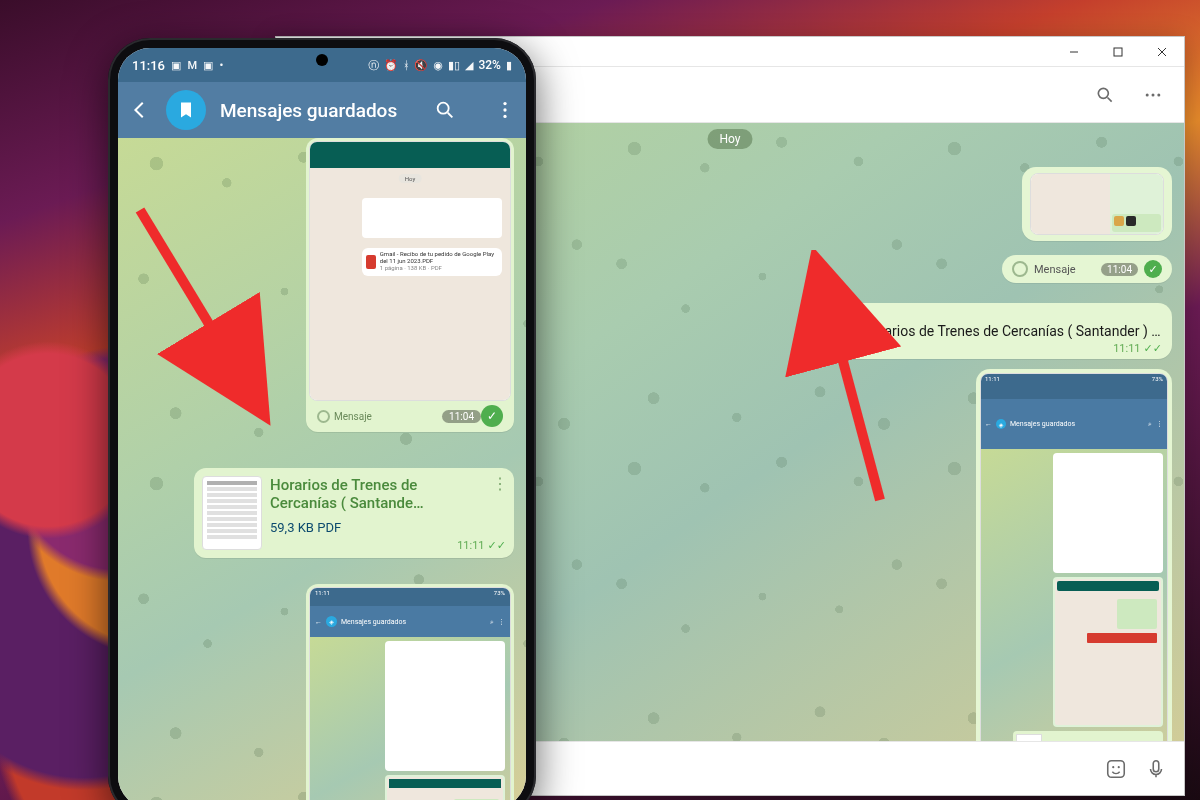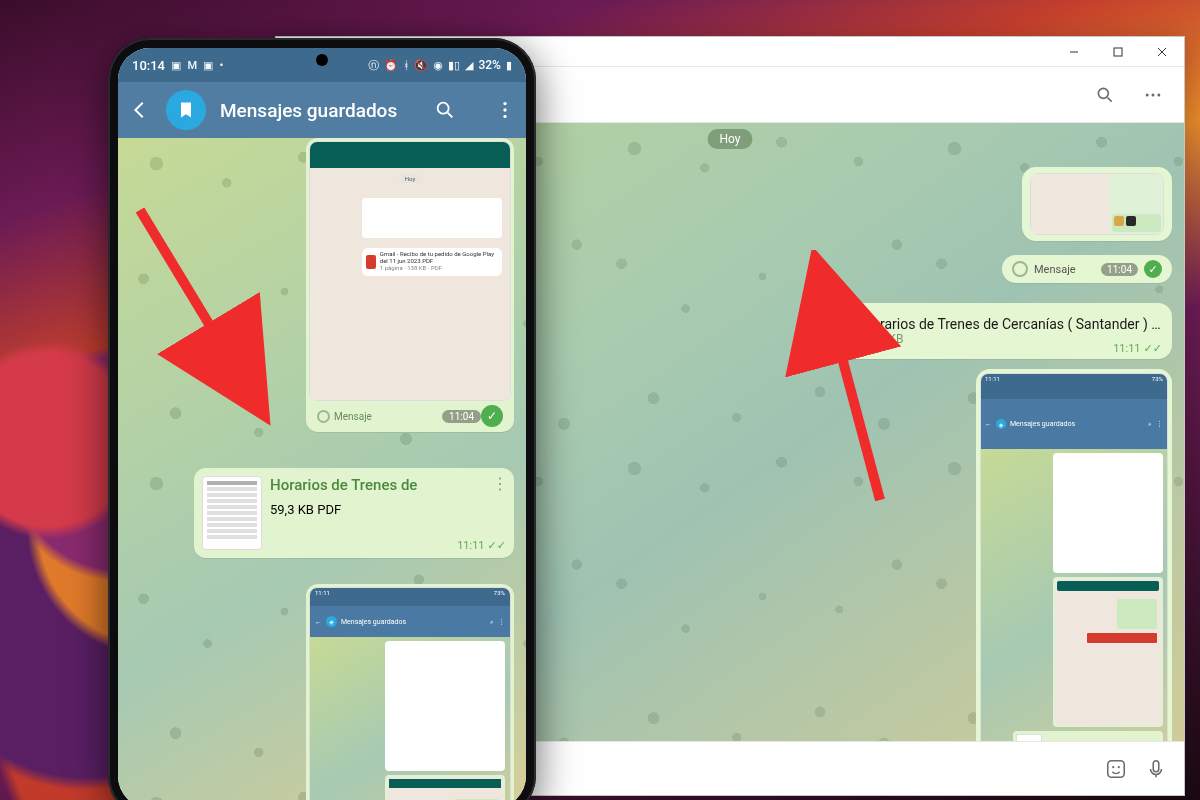--- a/index.html
+++ b/index.html
@@ -184,21 +184,21 @@
   .mlab { font-size:10px; color:#6a8a5a; flex:1; display:flex; align-items:center; gap:4px; }
   .mlab .ring { width:13px; height:13px; border:2px solid #9db88f; border-radius:50%; }
 
   
   .p-pdf { top:330px; width:320px; padding:8px; display:flex; gap:8px; }
   .pdf-thumb { width:60px; height:74px; background:#fff; border:1px solid #ddd; border-radius:4px; display:flex; flex-direction:column; padding:4px; gap:2px; }
   .pdf-thumb .row { height:4px; background:#e0e0e0; }
   .pdf-thumb .row.h { background:#b0b0b0; }
   .p-pdf .body { flex:1; min-width:0; position:relative; }
   .p-pdf .fname { color:#4a8a3c; font-weight:500; font-size:15px; line-height:1.2; }
-  .p-pdf .fmeta { color:#000000; font-size:13px; margin-top:8px; }
+  .p-pdf .fmeta { color:#0c4a6e; font-size:13px; margin-top:8px; }
   .p-pdf .dots { position:absolute; top:-2px; right:-2px; color:#7da86f; }
   .p-pdf .time { position:absolute; bottom:-2px; right:0; font-size:11px; color:#62ac55; }
   .p-pdf .time .ticks { color:#4fae4e; margin-left:3px; }
 
   
   .p-shot2 { top:446px; width:208px; padding:3px; }
   .p-shot2 .img-stub { width:202px; height:260px; flex-direction:column; }
 
   
   .arrow { position:absolute; z-index:20; pointer-events:none; }
@@ -281,21 +281,20 @@
 
           <div class="bubble-out d-pdf">
             <div class="file-circle">
               <svg width="20" height="20" viewBox="0 0 24 24">
                   <path d="M7 3h8l4 4v14H7z" fill="none" stroke="#fff" stroke-width="2"></path>
                   <path d="M15 3v4h4" fill="none" stroke="#fff" stroke-width="2"></path>
                 </svg>
             </div>
             <div class="ftxt">
               <div class="fname">Horarios de Trenes de Cercanías ( Santander ) Renfe(1)…</div>
-              <div class="fsize">59.3 KB</div>
             </div>
             <div class="time"><span>11:11</span><span class="ticks">✓✓</span></div>
           </div>
 
           <div class="bubble-out d-shot2">
             <div class="img-stub">
               <div style="width:100%; height:6%; background:#3d6a8d; color:#fff; font-size:6px; display:flex; justify-content:space-between; padding:1px 4px;">
                 <span>11:11</span>
                 <span>73%</span>
               </div>
@@ -356,21 +355,21 @@
     </div>
   </div>
 </div>
 
 <div class="phone">
   <div class="cam-dot"></div>
   <div class="screen">
 
     <div class="statusbar">
       <div class="sb-left">
-        <span>10:14</span>
+        <span>11:16</span>
         <span class="sb-ico">▣</span>
         <span class="sb-ico">M</span>
         <span class="sb-ico">▣</span>
         <span class="sb-ico">•</span>
       </div>
       <div class="sb-right">
         <span class="sb-ico">ⓝ</span>
         <span class="sb-ico">⏰</span>
         <span class="sb-ico">ᚼ</span>
         <span class="sb-ico">🔇</span>
@@ -447,20 +446,21 @@
             <div class="row"></div>
               <div class="row"></div>
               <div class="row"></div>
               <div class="row"></div>
             <div class="row"></div>
               <div class="row"></div>
           </div>
           <div class="body">
             <div class="dots">⋮</div>
             <div class="fname">Horarios de Trenes de</div>
+            <div class="fname">Cercanías ( Santande…</div>
             <div class="fmeta">59,3 KB PDF</div>
             <div class="time"><span>11:11</span><span class="ticks">✓✓</span></div>
           </div>
         </div>
 
         <div class="ph-bubble p-shot2">
           <div class="img-stub">
             <div style="width:100%; height:7%; background:#3d6a8d; color:#fff; font-size:6px; display:flex; justify-content:space-between; padding:1px 5px;">
               <span>11:11</span>
               <span>73%</span>

